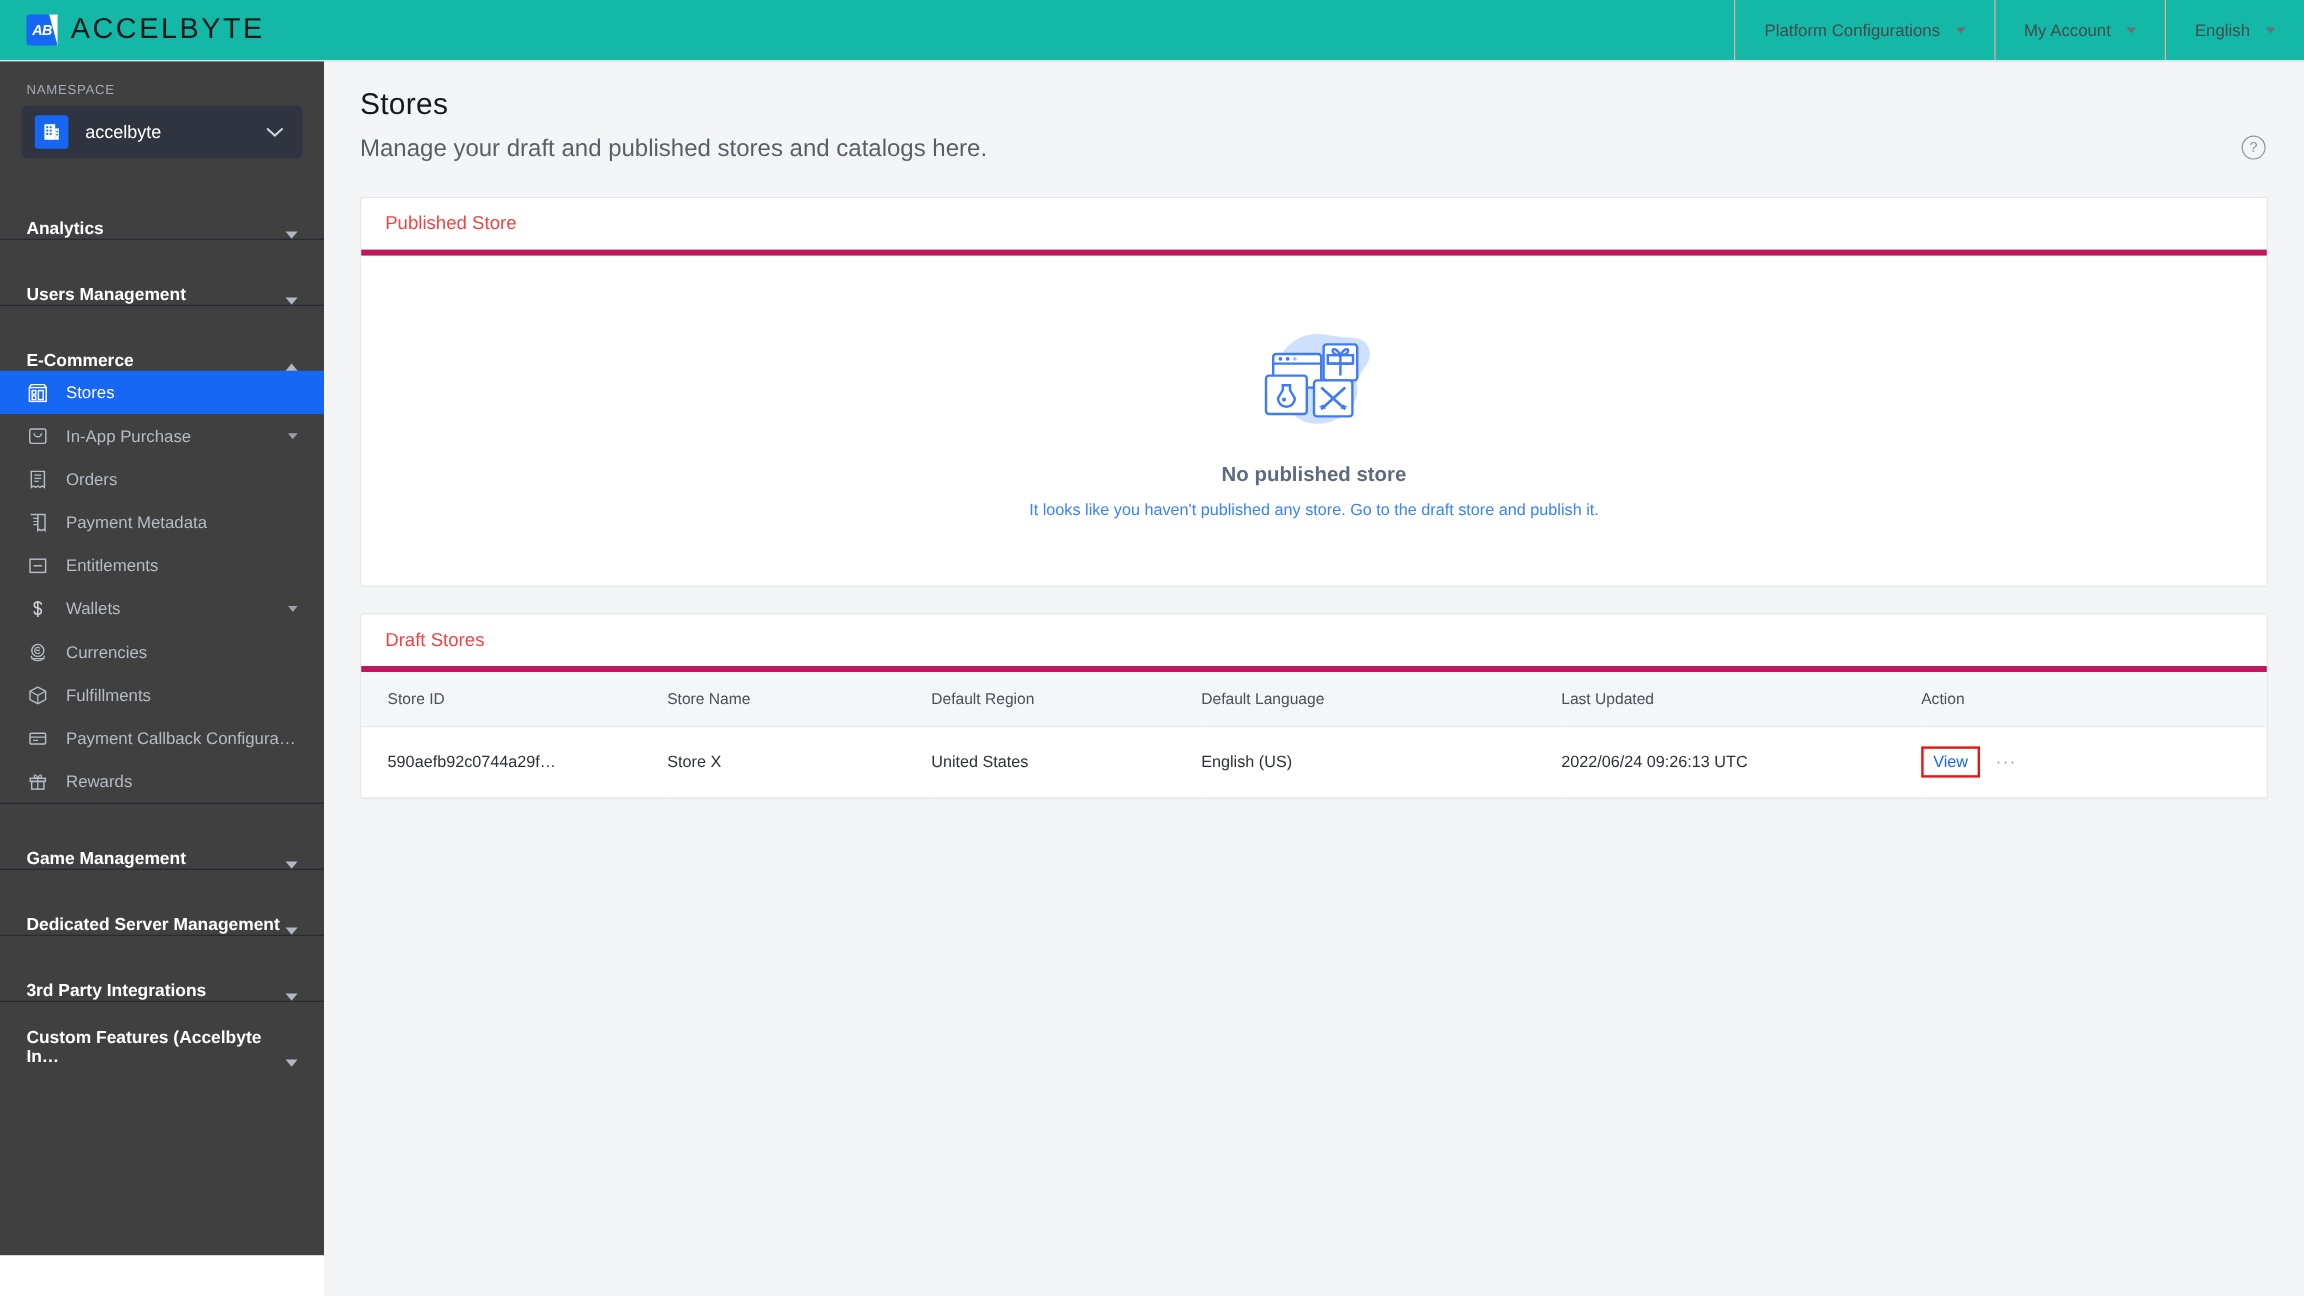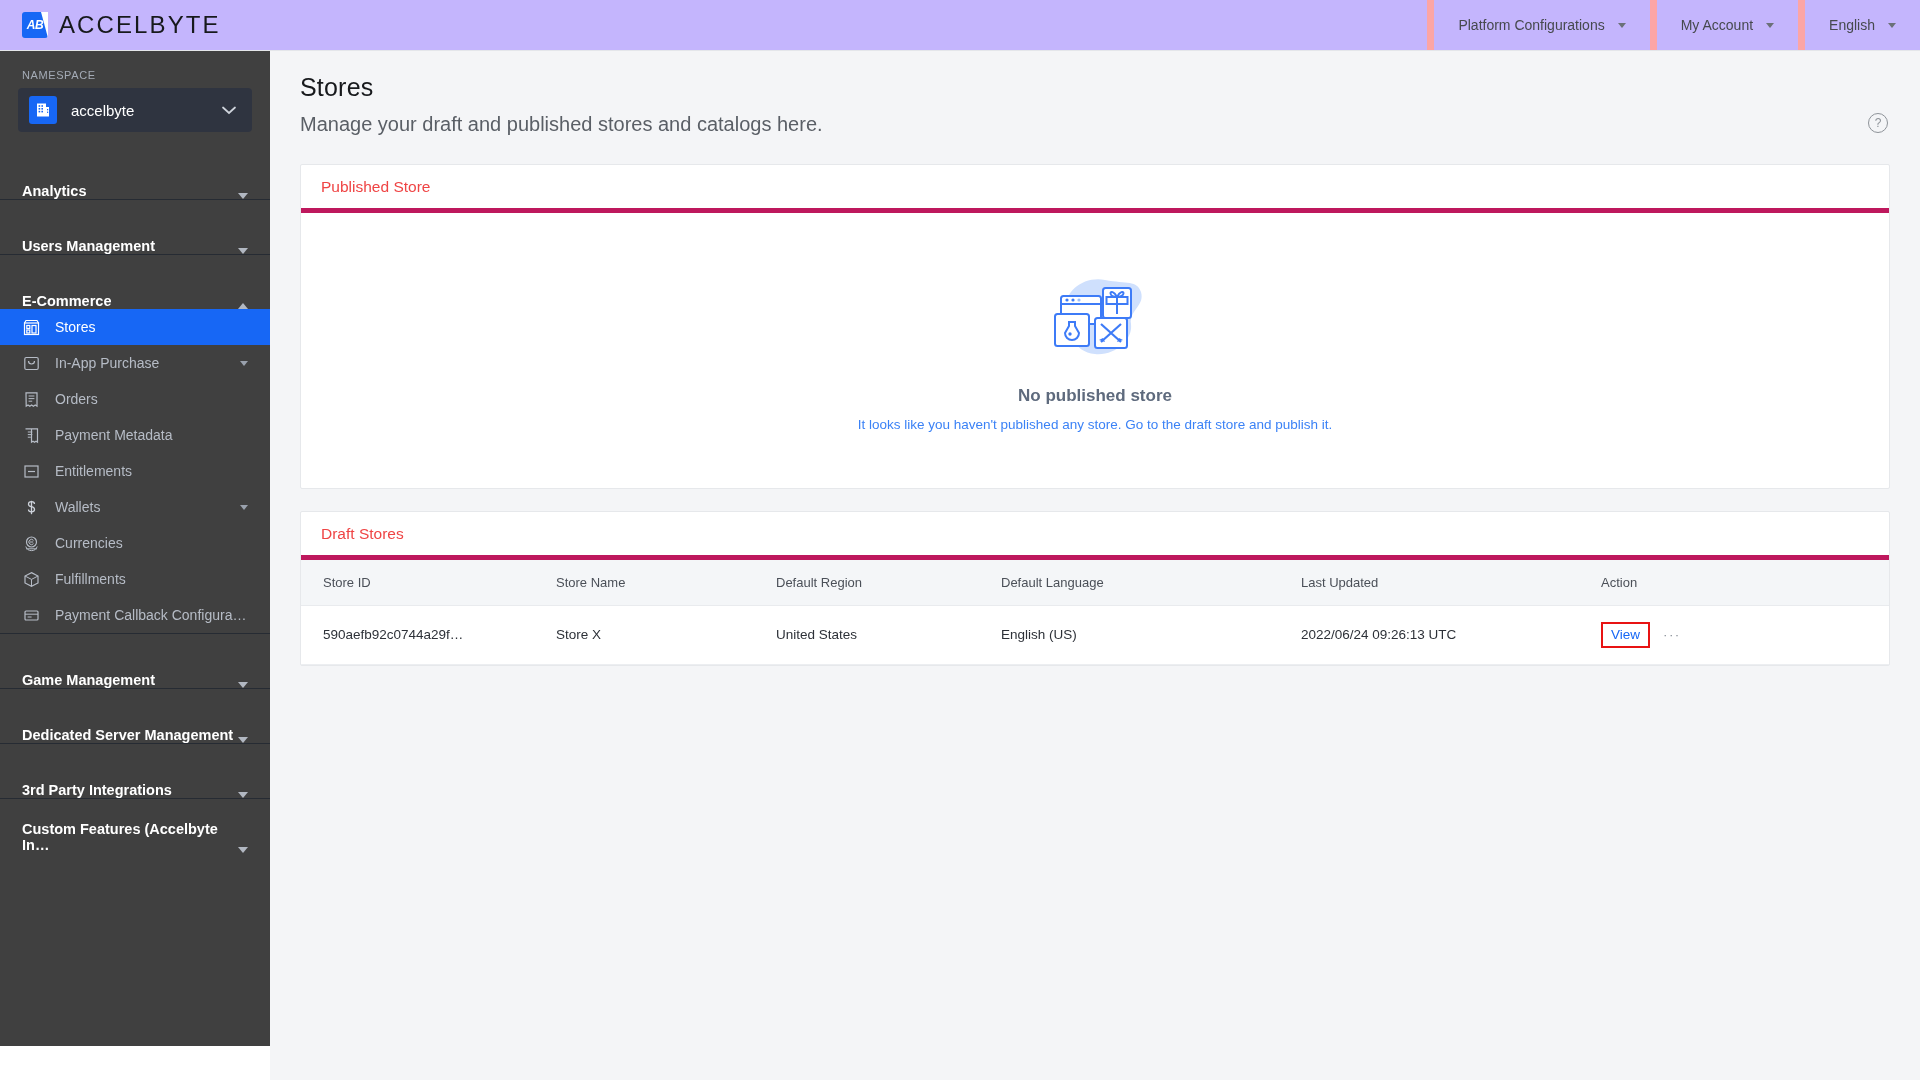--- a/index.html
+++ b/index.html
@@ -7,21 +7,21 @@
     width: 1920px; height: 1080px;
     font-family: "Liberation Sans", sans-serif;
     background: #ffffff;
     overflow: hidden;
   }
 
   
   .topbar {
     position: absolute; top: 0; left: 0;
     width: 1920px; height: 51px;
-    background: #c4b5fd;
+    background: #14b8a6;
     border-bottom: 1px solid #e4e6ea;
     display: flex; align-items: center;
     z-index: 20;
   }
   .brand {
     display: flex; align-items: center; gap: 11px;
     padding-left: 22px; height: 100%;
   }
   .brand-mark {
     width: 26px; height: 26px; background: #1767f5;
@@ -37,21 +37,21 @@
     border-top: 26px solid #ffffff; border-left: 7px solid transparent;
   }
   .brand-name {
     font-size: 24px; letter-spacing: 2.1px; color: #17191c;
     font-weight: 400;
   }
   .topbar-right { margin-left: auto; display: flex; height: 100%; align-items: stretch; }
   .tb-item {
     display: flex; align-items: center; gap: 13px;
     padding: 0 24px;
-    border-left: 7px solid #fca5a5;
+    border-left: 1px solid #fca5a5;
     font-size: 14px; color: #46494e; cursor: pointer;
   }
   .caret { width: 0; height: 0; border-left: 4.5px solid transparent;
            border-right: 4.5px solid transparent; border-top: 5px solid #6b7078; }
 
   
   .sidebar {
     position: absolute; top: 51px; left: 0;
     width: 270px; height: 995px;
     background: #404040; color: #c9ced6;
@@ -312,20 +312,31 @@
   <div class="nav-item">
     <span class="ic">
       <svg width="17" height="17" viewBox="0 0 17 17" fill="none" stroke="#b6bcc6" stroke-width="1.2">
         <rect x="2" y="4" width="13" height="9" rx="1"></rect>
         <path d="M2 7.2 h13 M4.6 10 h4" stroke-width="1"></path>
       </svg>
     </span>
     <span class="nav-label">Payment Callback Configuration</span>
   </div>
 
+  <div class="nav-item">
+    <span class="ic">
+      <svg width="17" height="17" viewBox="0 0 17 17" fill="none" stroke="#b6bcc6" stroke-width="1.2">
+        <rect x="2.2" y="5.6" width="12.6" height="2.6"></rect>
+        <rect x="3.4" y="8.2" width="10.2" height="6.4"></rect>
+        <path d="M8.5 5.6 V14.6" stroke-width="1"></path>
+        <path d="M8.5 5.6 C7 5.6 5.4 5 5.4 3.7 S7.4 2 8.5 5.6 C9.6 2 11.6 2.4 11.6 3.7 S10 5.6 8.5 5.6z" stroke-width="1"></path>
+      </svg>
+    </span>
+    <span class="nav-label">Rewards</span>
+  </div>
 
   <div class="nav-group">
     <span>Game Management</span>
     <span class="g-caret"></span>
   </div>
   <div class="nav-group">
     <span>Dedicated Server Management</span>
     <span class="g-caret"></span>
   </div>
   <div class="nav-group">

